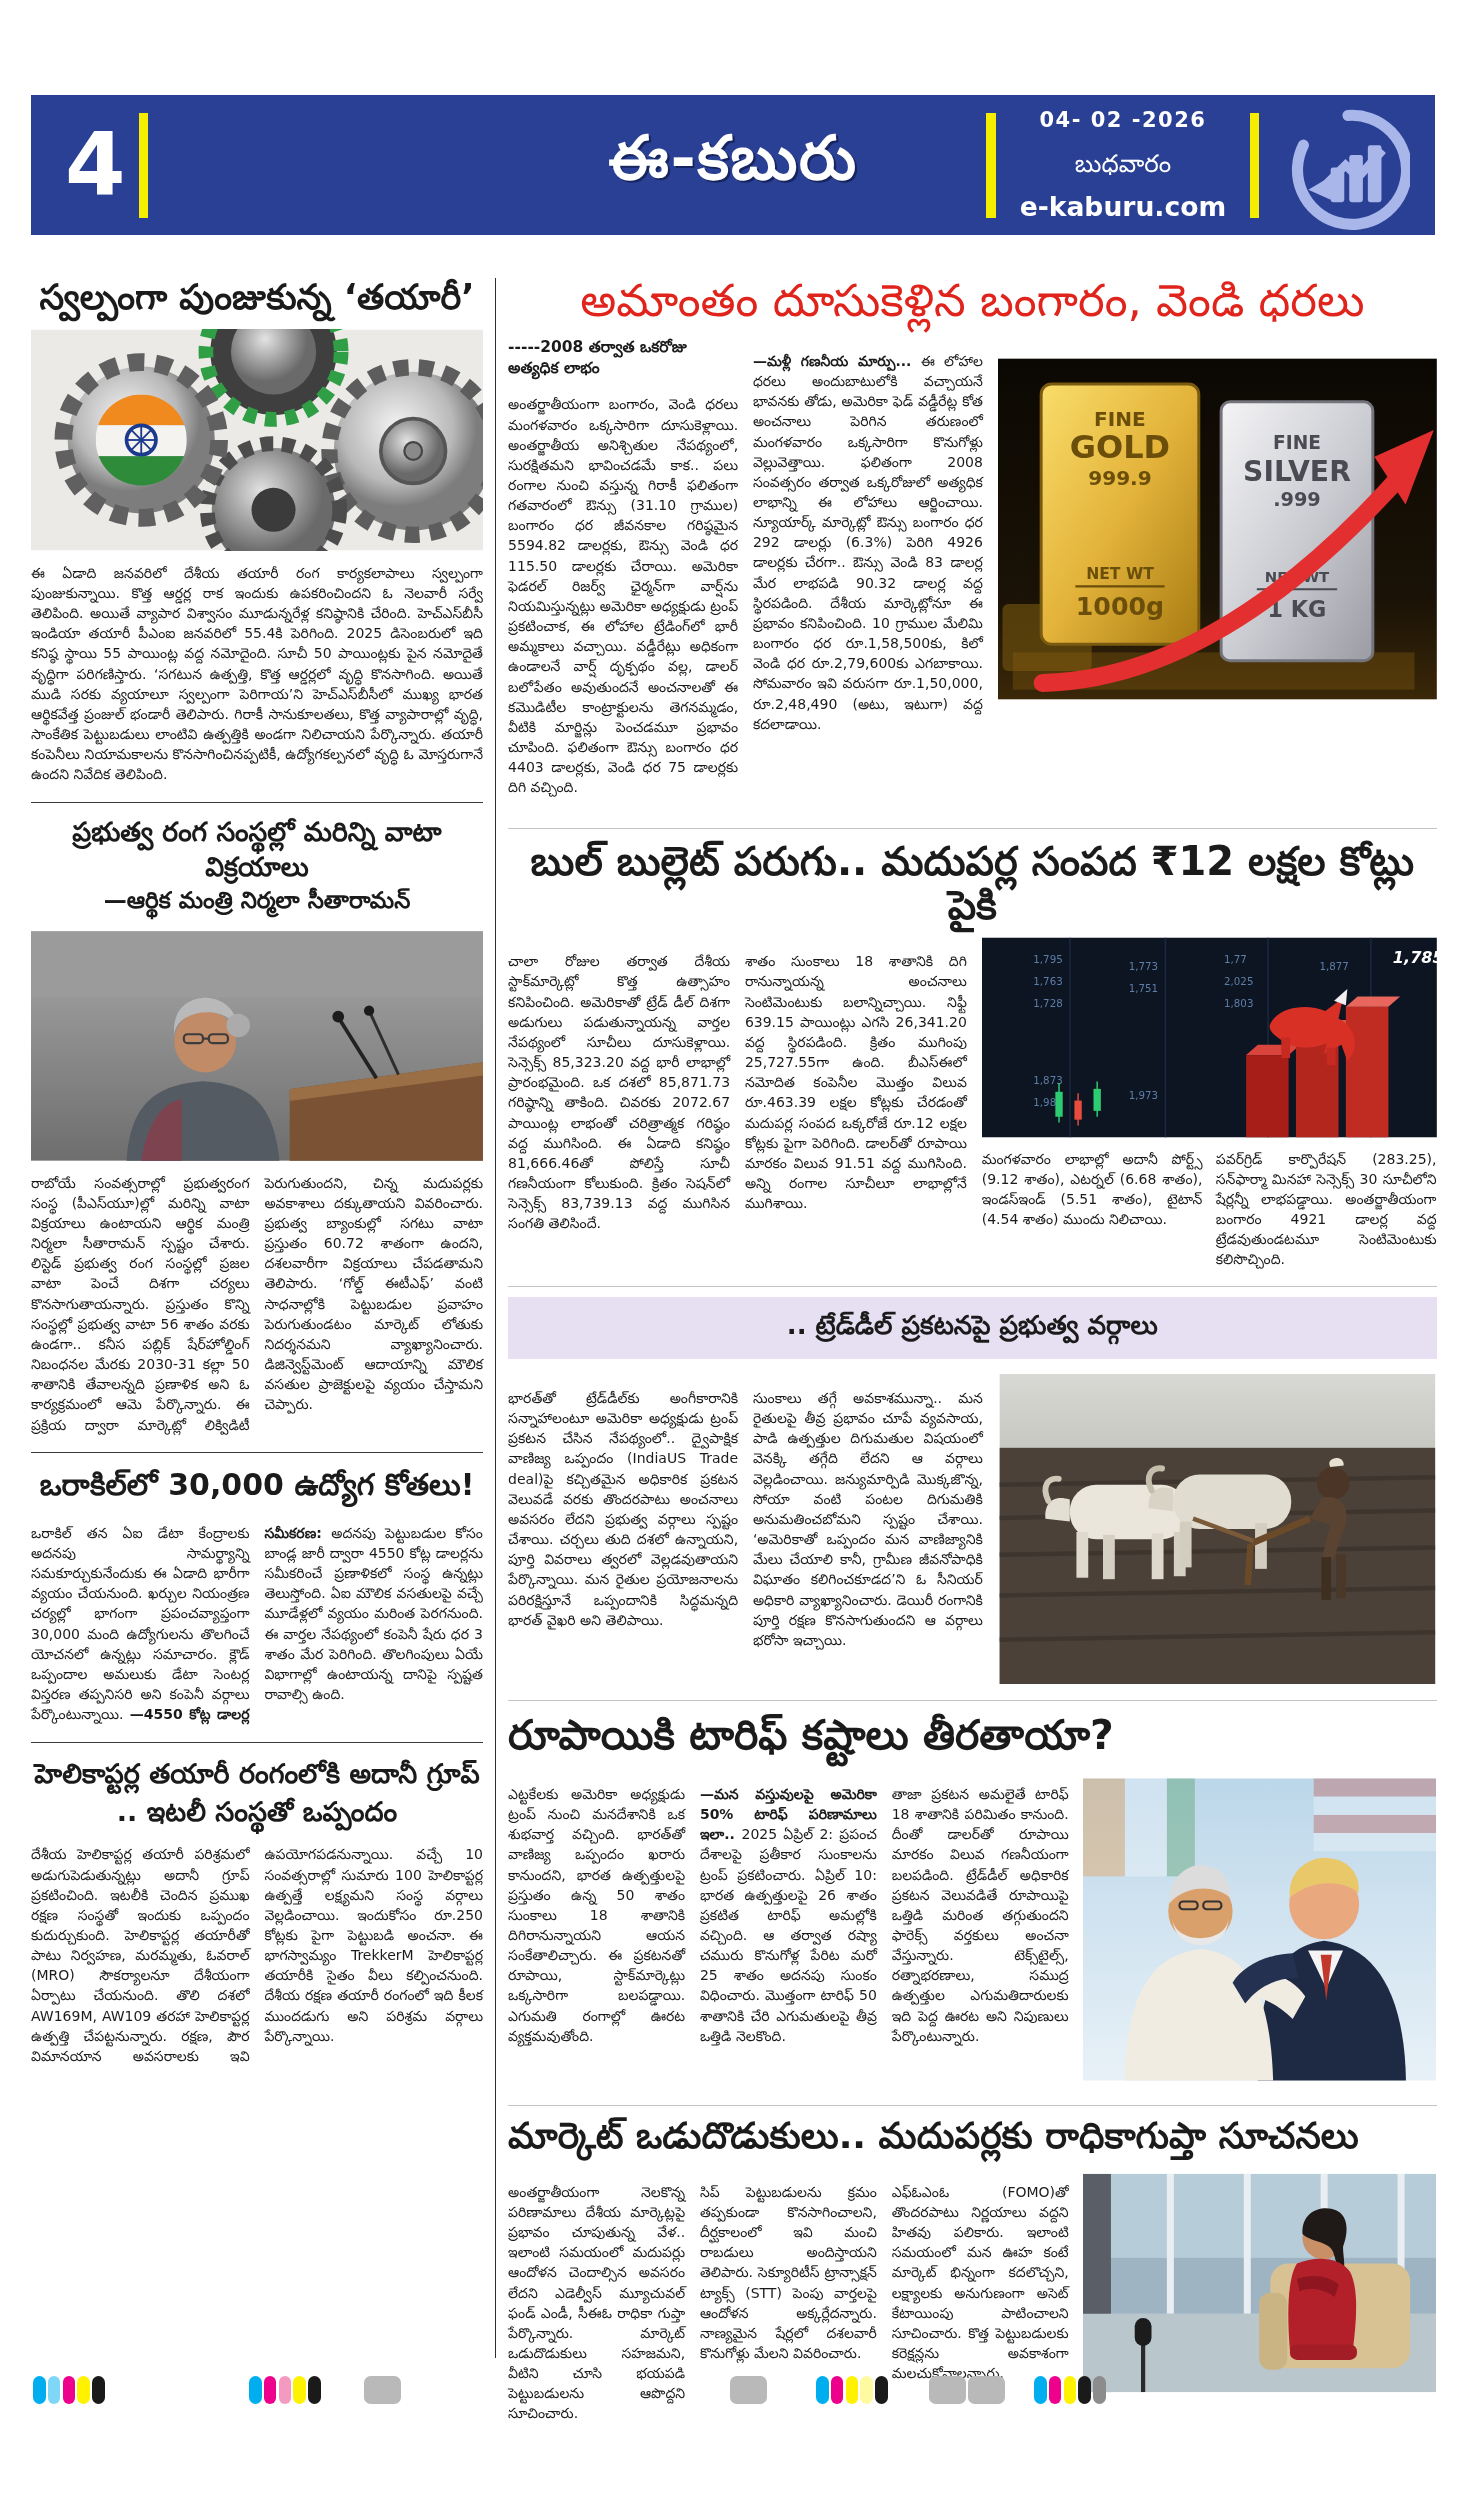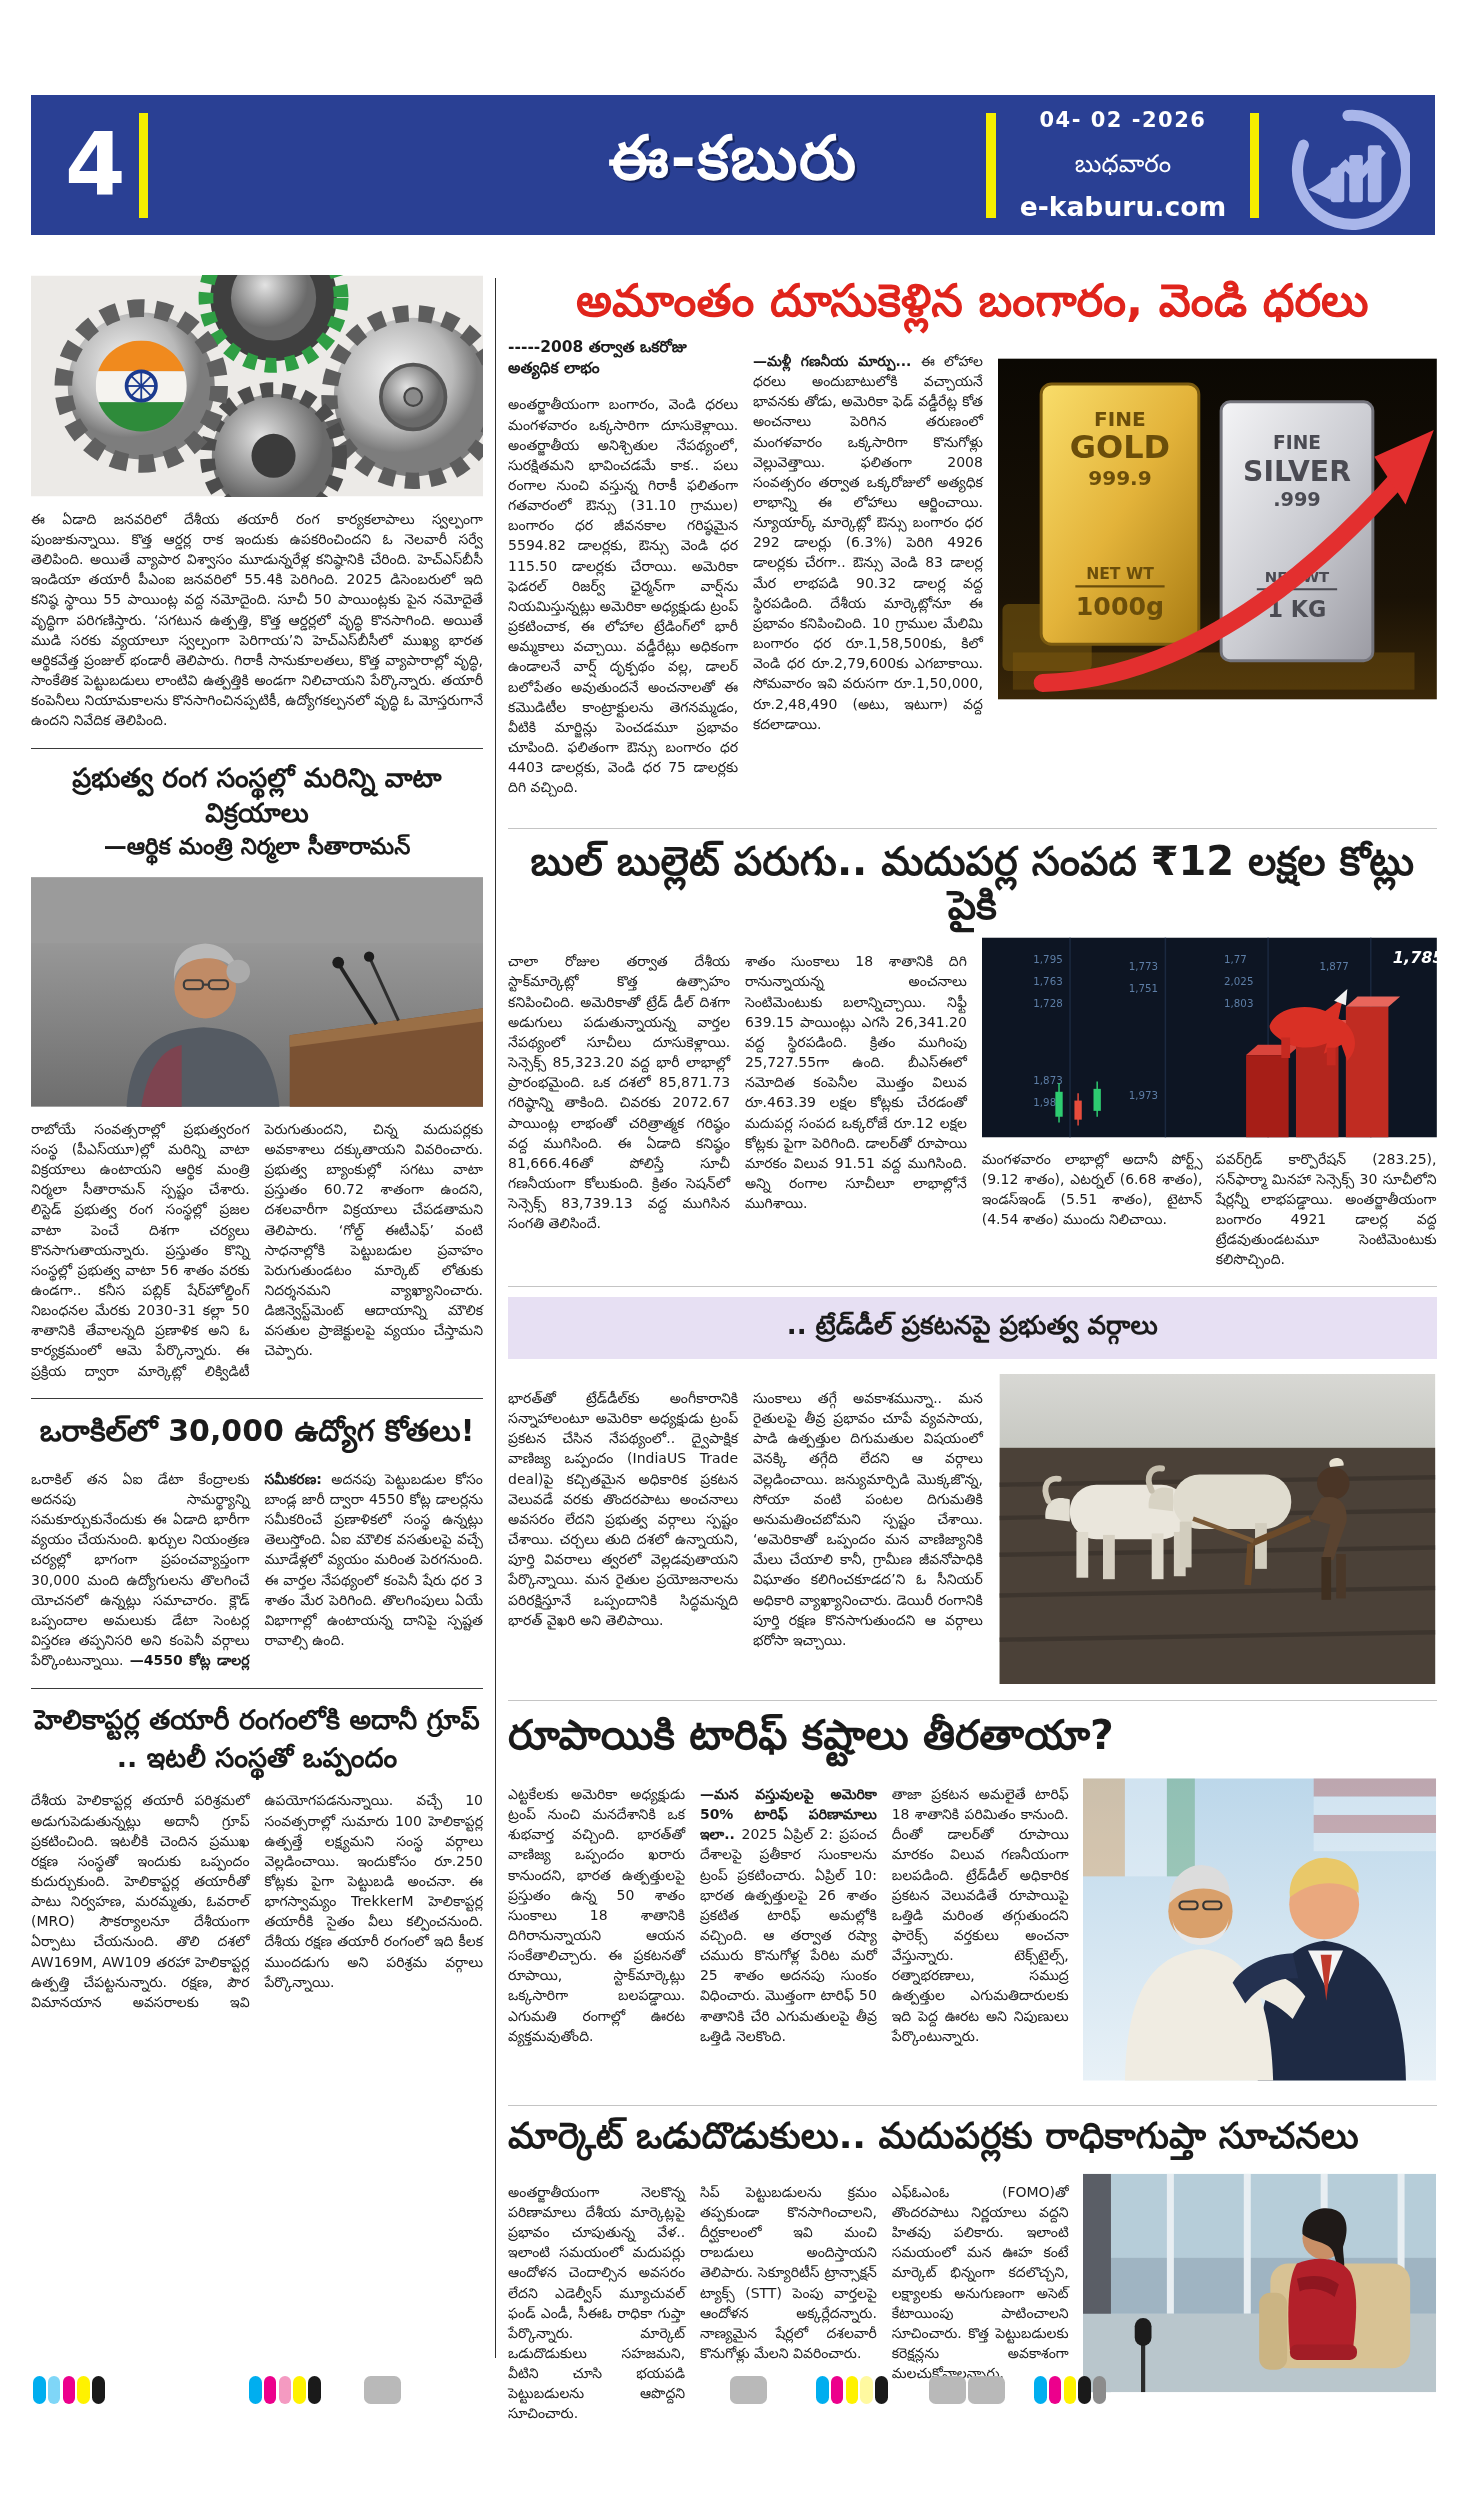--- a/index.html
+++ b/index.html
@@ -23,21 +23,21 @@
   .leftcol{width:452px;flex:none;}
   .vrule{width:1.5px;background:#2f2f2f;margin:3px 11.8px 0 11.8px;flex:none;height:2080px;}
   .rightcol{flex:1;min-width:0;}
   
   .body{font-size:14px;line-height:1.44;text-align:justify;}
   .cols2{column-count:2;column-gap:14.8px;}
   .lead{font-weight:800;}
   .kicker{font-weight:800;font-size:15.5px;margin:1.5px 0 8.9px;}
   
   .h-manu{font-size:35px;font-weight:800;text-align:center;margin:3px 0 11.8px;line-height:1.12;}
-  .h-gold{font-size:45px;font-weight:700;color:#e0241c;text-align:center;line-height:1.08;margin:1.5px 0 11.8px;}
+  .h-gold{font-size:45px;font-weight:400;color:#e0241c;text-align:center;line-height:1.08;margin:1.5px 0 11.8px;}
   .h-bull{font-size:40px;font-weight:800;text-align:center;margin:7.4px 0 10.3px;line-height:1.1;}
   .h-green{font-size:61px;font-weight:800;color:#1d9b48;text-align:center;margin:22px 0 16.2px;line-height:1.02;}
   .subbar{background:#e7e0f3;text-align:center;font-size:26px;font-weight:800;padding:12.6px 7.4px;margin:0 0 14.8px;}
   .h-rupee{font-size:41px;font-weight:800;margin:11.8px 0 11.8px;line-height:1.1;}
   .h-rad{font-size:36px;font-weight:800;margin:10.3px 0 11.8px;line-height:1.1;}
   .h-psu{font-size:26.6px;font-weight:800;text-align:center;line-height:1.3;margin:11.8px 0 3px;}
   .h-psu-by{font-size:23px;font-weight:800;text-align:center;margin:1.5px 0 11.8px;}
   .h-oracle{font-size:30px;font-weight:800;text-align:center;margin:13.3px 0 10.3px;}
   .h-adani{font-size:27px;font-weight:800;text-align:center;line-height:1.4;margin:11.8px 0 10.3px;}
   
@@ -83,20 +83,21 @@
           <polygon points="18,66 38,54 36,74" fill="#a9b6ea"></polygon>
         </svg>
       </div>
     </div>
   </div>
 
   <div class="content">
 
     <div class="leftcol">
 
+      <h1 class="h-manu">స్వల్పంగా పుంజుకున్న ‘తయారీ’</h1>
 
       <div class="imgbox" style="height:222px">
         <svg viewBox="0 0 615 300">
           <defs>
             <radialGradient id="met" cx="40%" cy="35%">
                 <stop offset="0%" stop-color="#f4f4f4"></stop>
                 <stop offset="70%" stop-color="#b9b9b9"></stop>
                 <stop offset="100%" stop-color="#7d7d7d"></stop>
               </radialGradient>
             <radialGradient id="met2" cx="40%" cy="35%">

